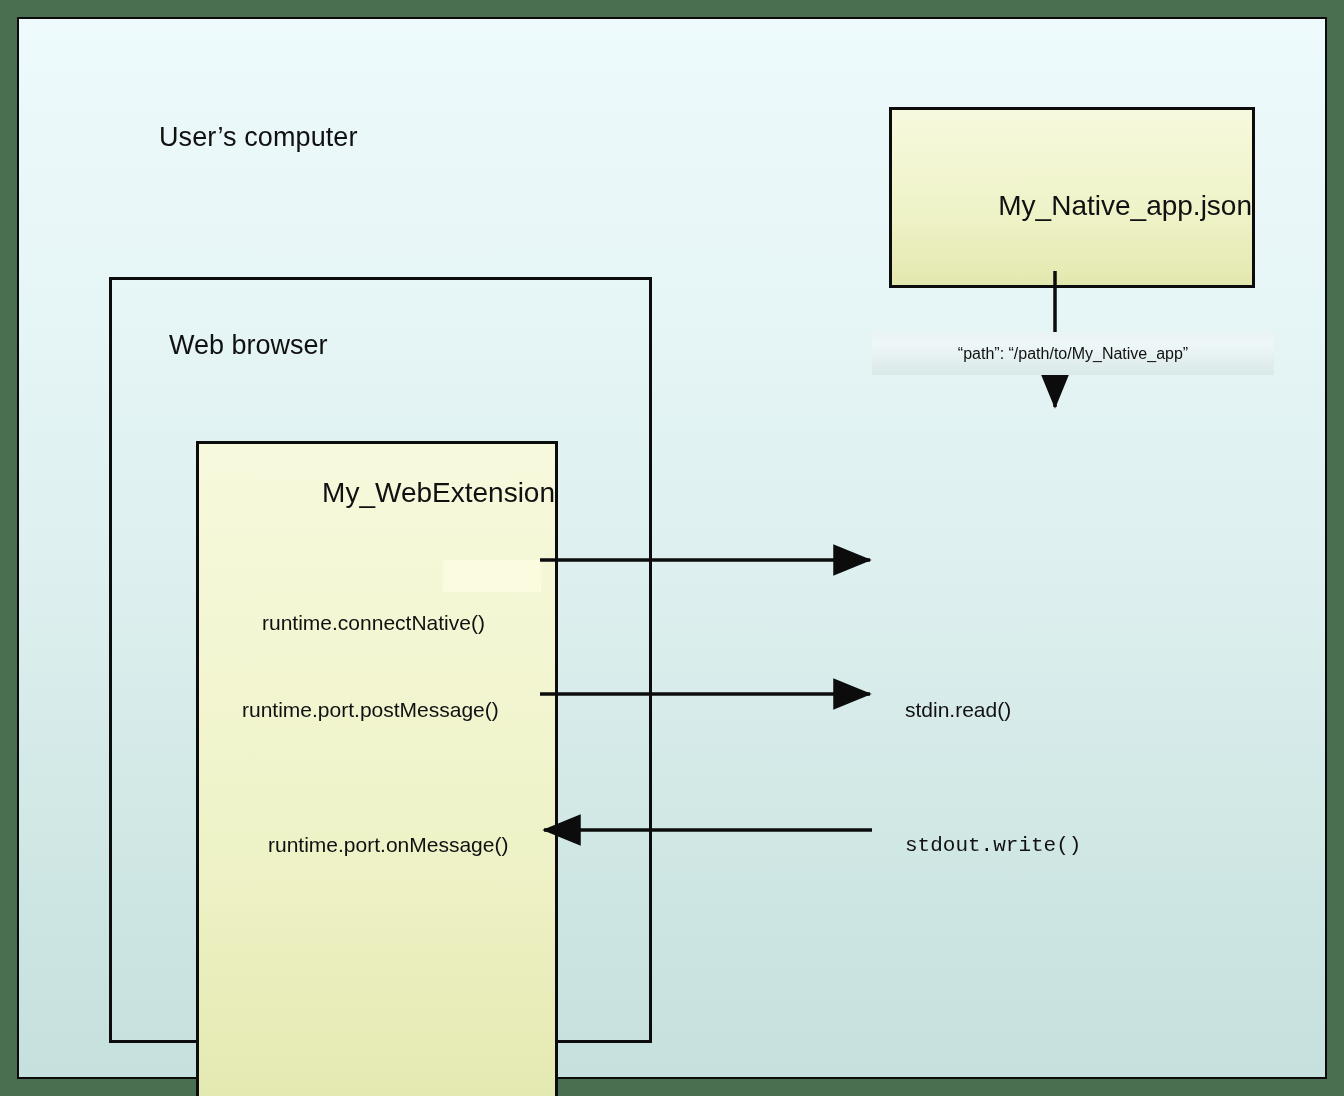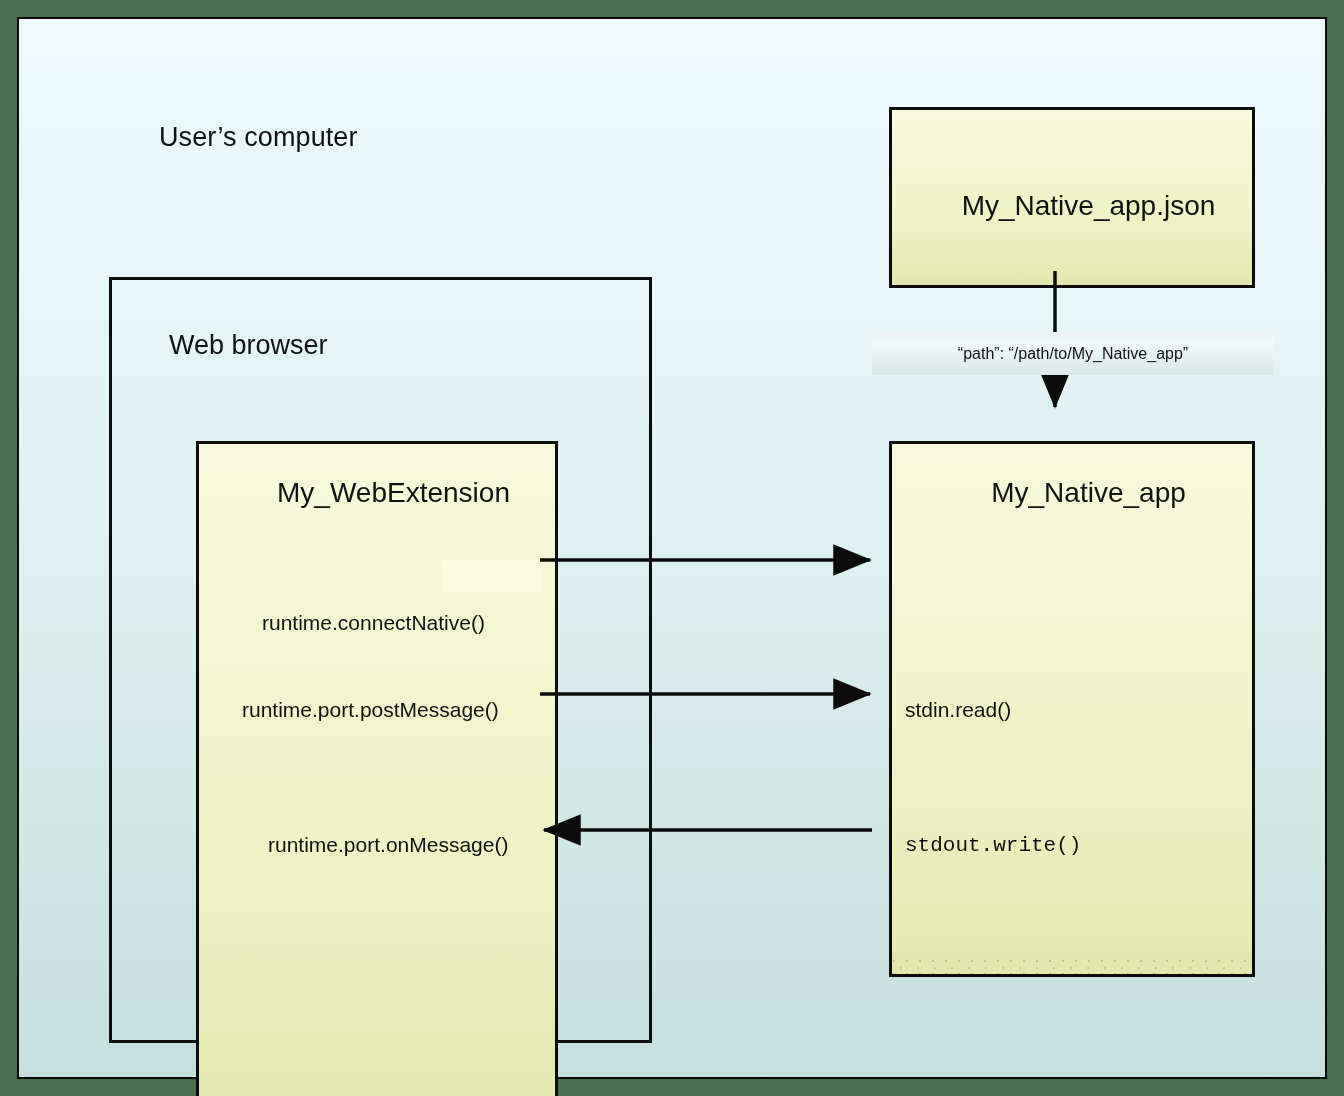--- a/index.html
+++ b/index.html
@@ -97,21 +97,21 @@
   #box-native {
     left: 870px;
     top: 422px;
     width: 366px;
     height: 536px;
   }
 
   .box-title {
     position: absolute;
     width: 100%;
-    text-align: center;
+    text-align: right;
     font-size: 28px;
     color: #111;
     white-space: nowrap;
     padding-left: 33px;
   }
   #box-json .box-title { top: 80px; }
   #box-webext .box-title { top: 33px; }
   #box-native .box-title { top: 33px; }
 
   
@@ -180,23 +180,20 @@
     <div class="label-browser">Web browser</div>
 
     <div class="ybox" id="box-json">
       <div class="box-title">My_Native_app.json</div>
     </div>
 
     <div class="ybox" id="box-webext">
       <div class="box-title">My_WebExtension</div>
     </div>
 
-    <div class="ybox" id="box-native">
-      <div class="box-title">My_Native_app</div>
-    </div>
 
     <div class="hl"></div>
 
     <div class="api-label api-left" id="lbl-connectnative">runtime.connectNative()</div>
 
     <div class="api-label api-left" id="lbl-postmessage">runtime.port.postMessage()</div>
 
     <div class="api-label api-left" id="lbl-onmessage">runtime.port.onMessage()</div>
 
     <div class="api-label api-right" id="lbl-stdinread">stdin.read()</div>

